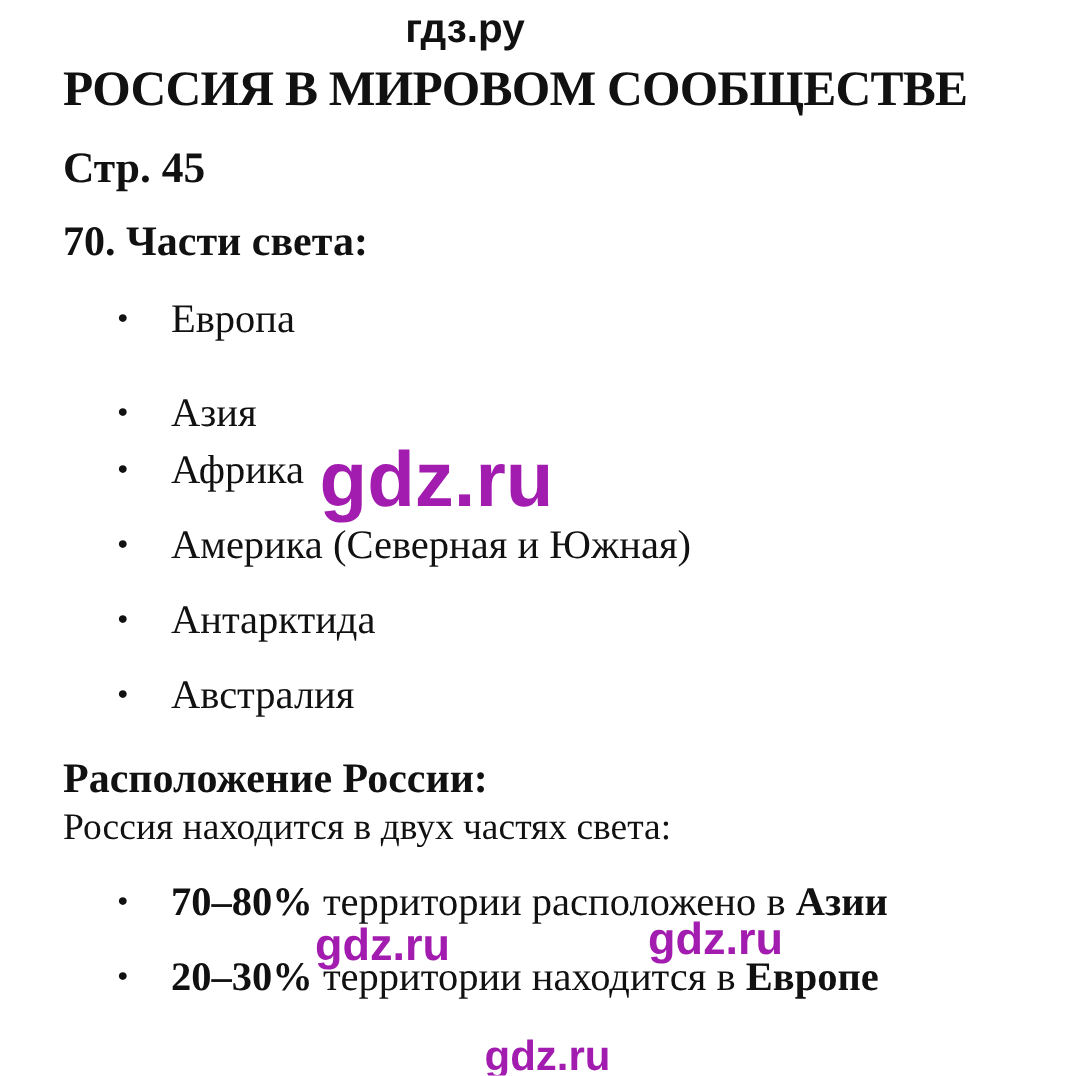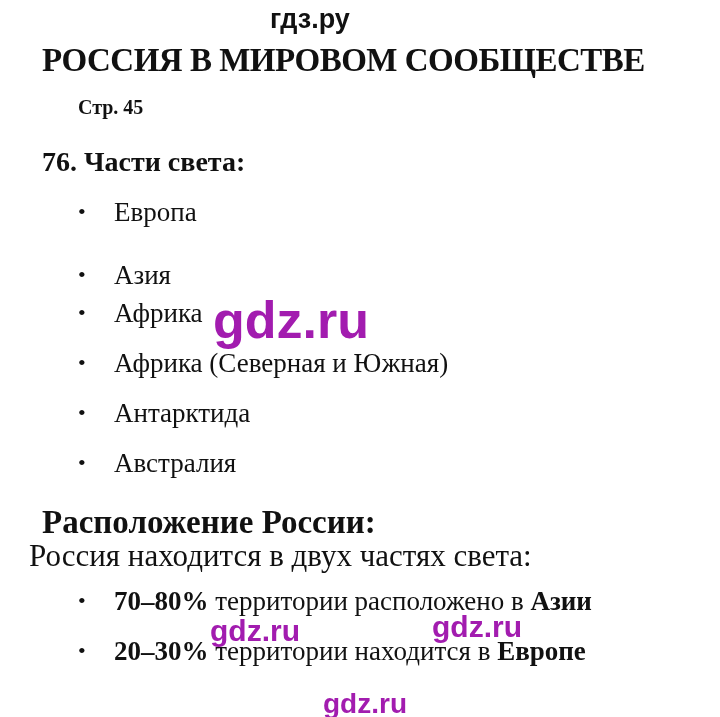--- a/index.html
+++ b/index.html
@@ -2,55 +2,55 @@
 <html><head>
 <meta charset="utf-8">
 <style>
   html, body { margin: 0; padding: 0; background: #ffffff; }
   body { width: 720px; height: 717px; position: relative; overflow: hidden; color: #111; }
   .serif { font-family: "Liberation Serif", "DejaVu Serif", serif; }
   .sans { font-family: "Liberation Sans", "DejaVu Sans", sans-serif; }
   .abs { position: absolute; white-space: nowrap; }
   .header-wm { top: 4px; left: 0; width: 620px; text-align: center; font-size: 27px; font-weight: bold; color: #111; }
   .title { left: 42px; top: 42px; font-size: 33px; font-weight: bold; letter-spacing: -0.5px; }
-  .page { left: 42px; top: 96px; font-size: 20px; font-weight: bold; margin-left: 36px; }
+  .page { left: 42px; top: 96px; font-size: 29px; font-weight: bold; }
   .task { left: 42px; top: 146px; font-size: 28px; font-weight: bold; }
   .item { left: 78px; font-size: 27px; }
   .item .bullet { display: inline-block; width: 36px; font-size: 22px; position: relative; top: -2px; }
-  .sub { left: 42px; top: 504px; font-size: 33px; font-weight: bold; }
-  .para { left: 29px; top: 538px; font-size: 31px; }
+  .sub { left: 42px; top: 504px; font-size: 28px; font-weight: bold; }
+  .para { left: 42px; top: 538px; font-size: 25px; }
   .fact { left: 78px; font-size: 27px; }
   .fact .bullet { display: inline-block; width: 36px; font-size: 22px; position: relative; top: -2px; }
   .wm { font-weight: bold; color: #a21caf; }
   .wm-big { left: 213px; top: 290px; font-size: 52px; }
   .wm-small1 { left: 210px; top: 614px; font-size: 30px; }
   .wm-small2 { left: 432px; top: 610px; font-size: 30px; }
   .wm-footer { left: 323px; top: 688px; font-size: 28px; }
 </style>
 </head>
 <body>
 
 <div class="abs sans header-wm">гдз.ру</div>
 
 <div class="abs serif title">РОССИЯ В МИРОВОМ СООБЩЕСТВЕ</div>
 <div class="abs serif page">Стр. 45</div>
-<div class="abs serif task">76. Части света:</div>
+<div class="abs serif task">70. Части света:</div>
 
 <div>
   <div class="abs serif item" style="top:197px">
     <span class="bullet">•</span><span>Европа</span>
   </div>
   <div class="abs serif item" style="top:260px">
     <span class="bullet">•</span><span>Азия</span>
   </div>
   <div class="abs serif item" style="top:298px">
     <span class="bullet">•</span><span>Африка</span>
   </div>
   <div class="abs serif item" style="top:348px">
-    <span class="bullet">•</span><span>Африка (Северная и Южная)</span>
+    <span class="bullet">•</span><span>Америка (Северная и Южная)</span>
   </div>
   <div class="abs serif item" style="top:398px">
     <span class="bullet">•</span><span>Антарктида</span>
   </div>
   <div class="abs serif item" style="top:448px">
     <span class="bullet">•</span><span>Австралия</span>
   </div>
 </div>
 
 <div class="abs serif sub">Расположение России:</div>

